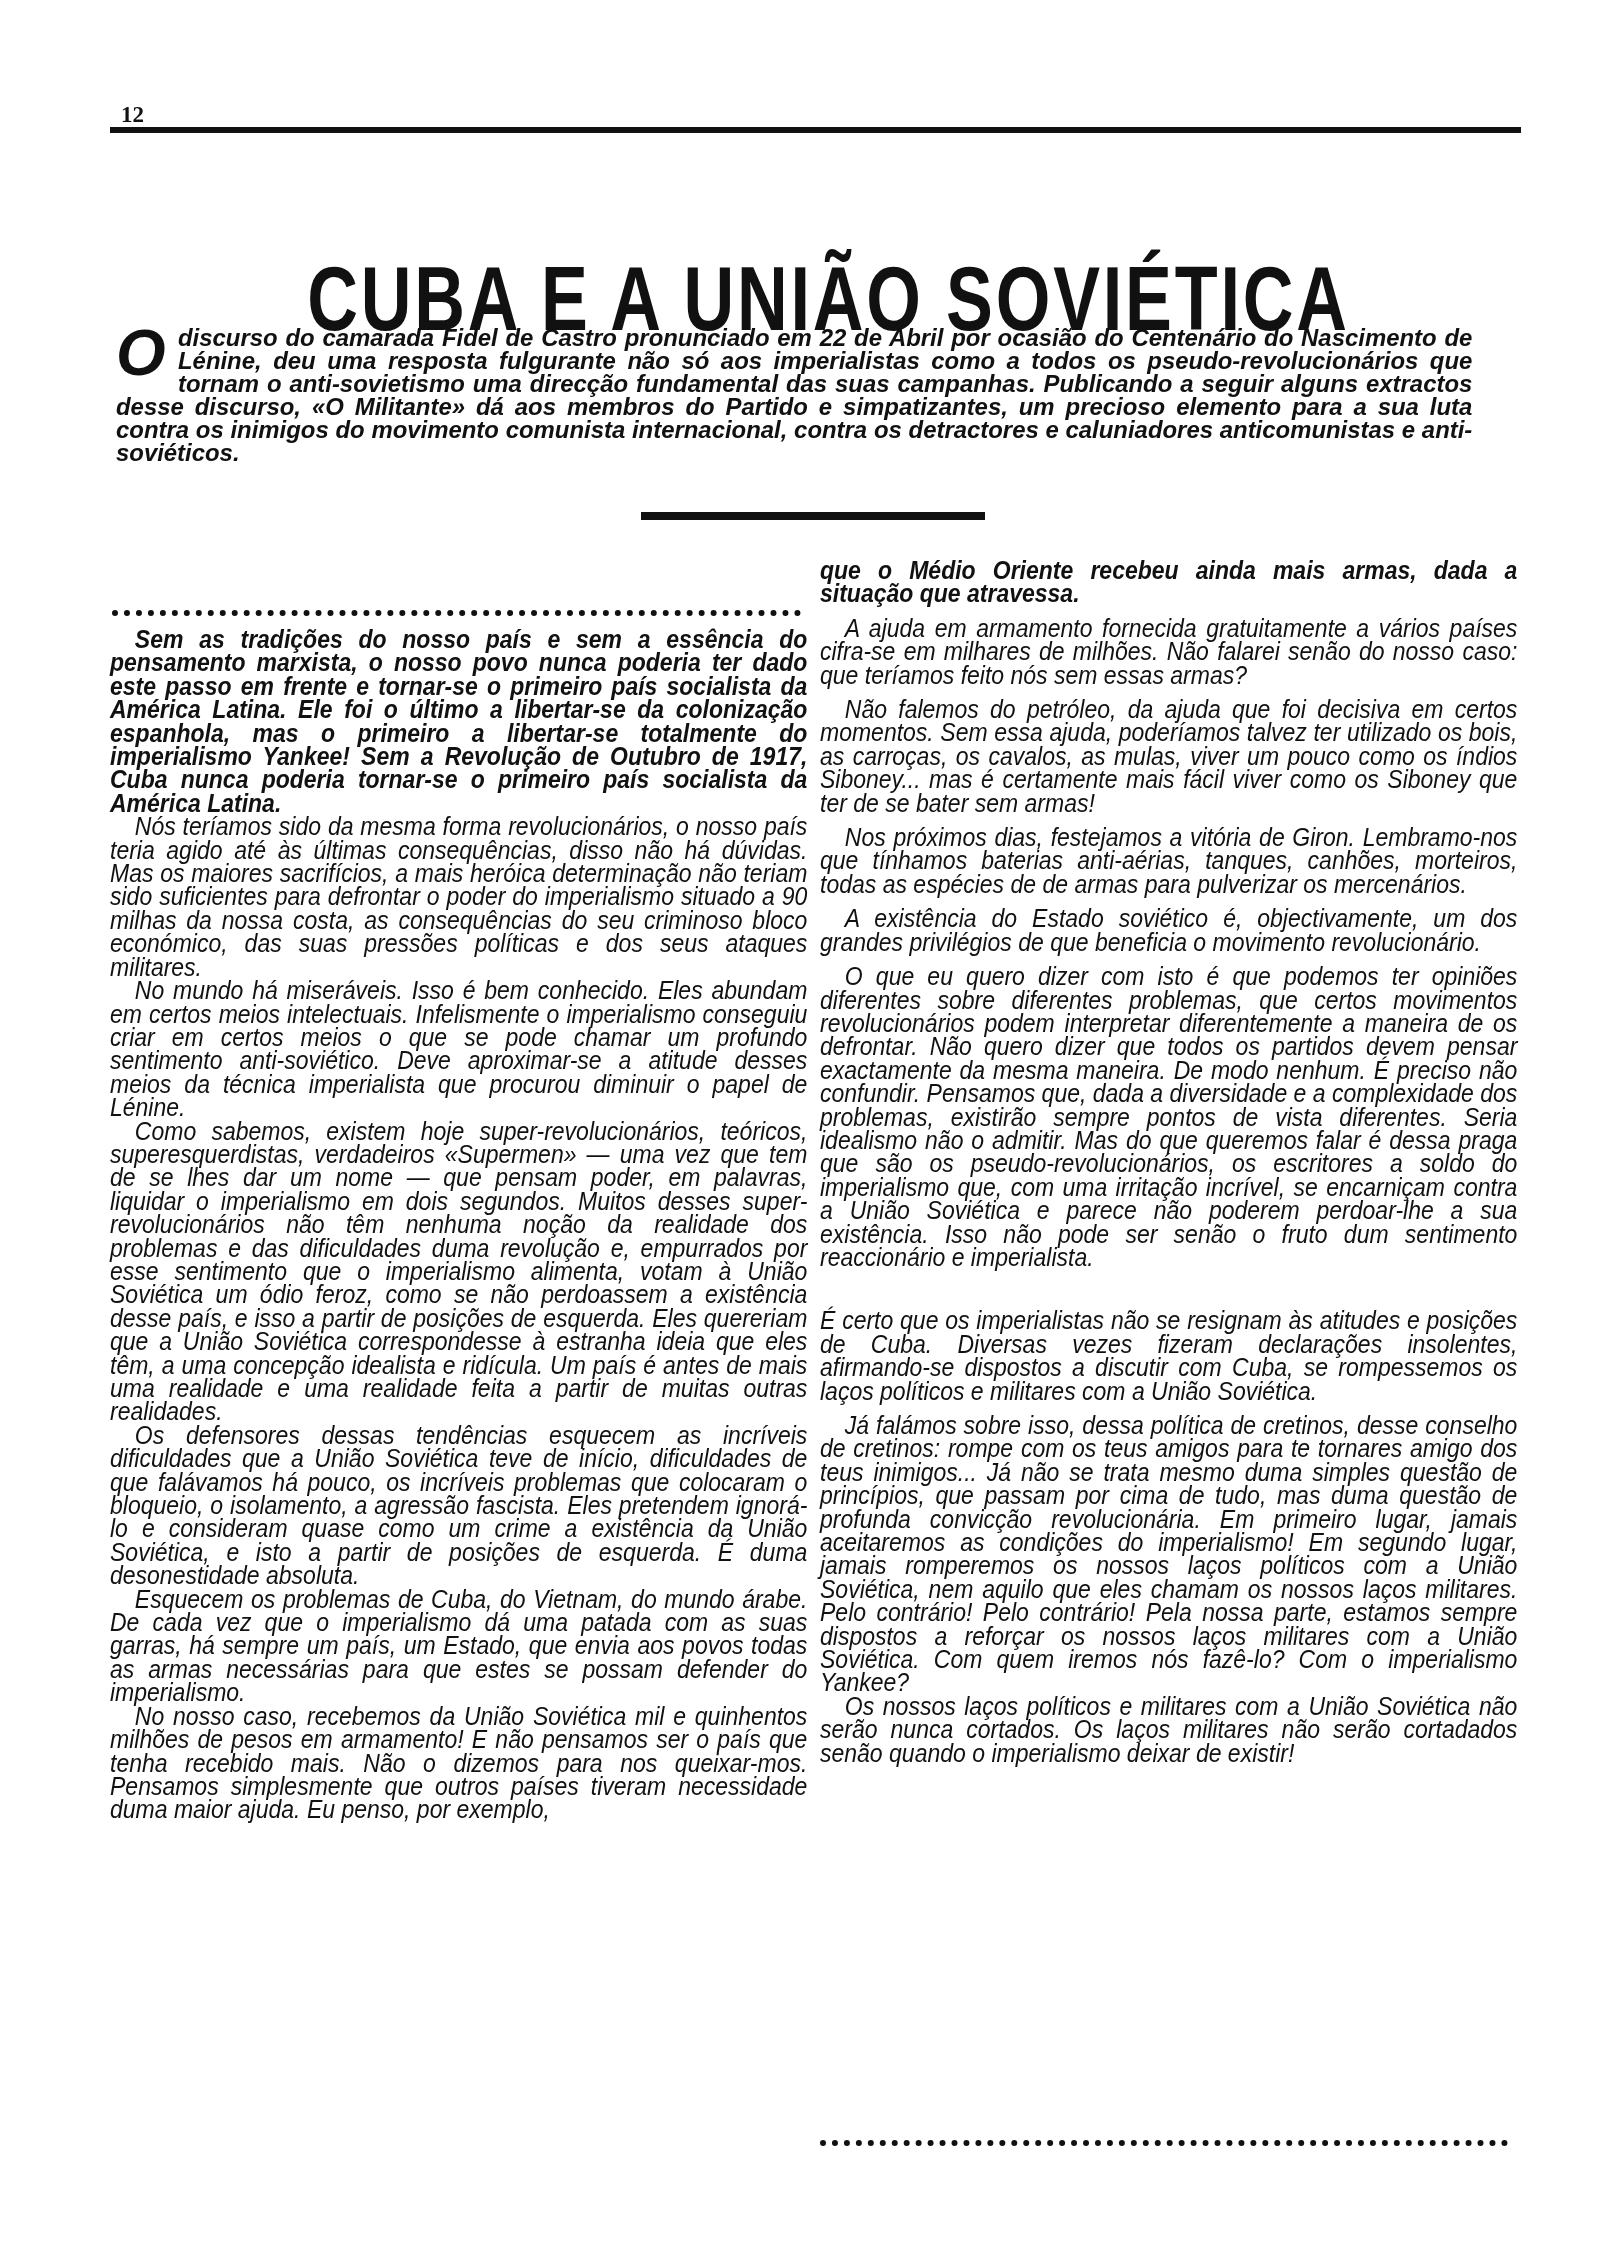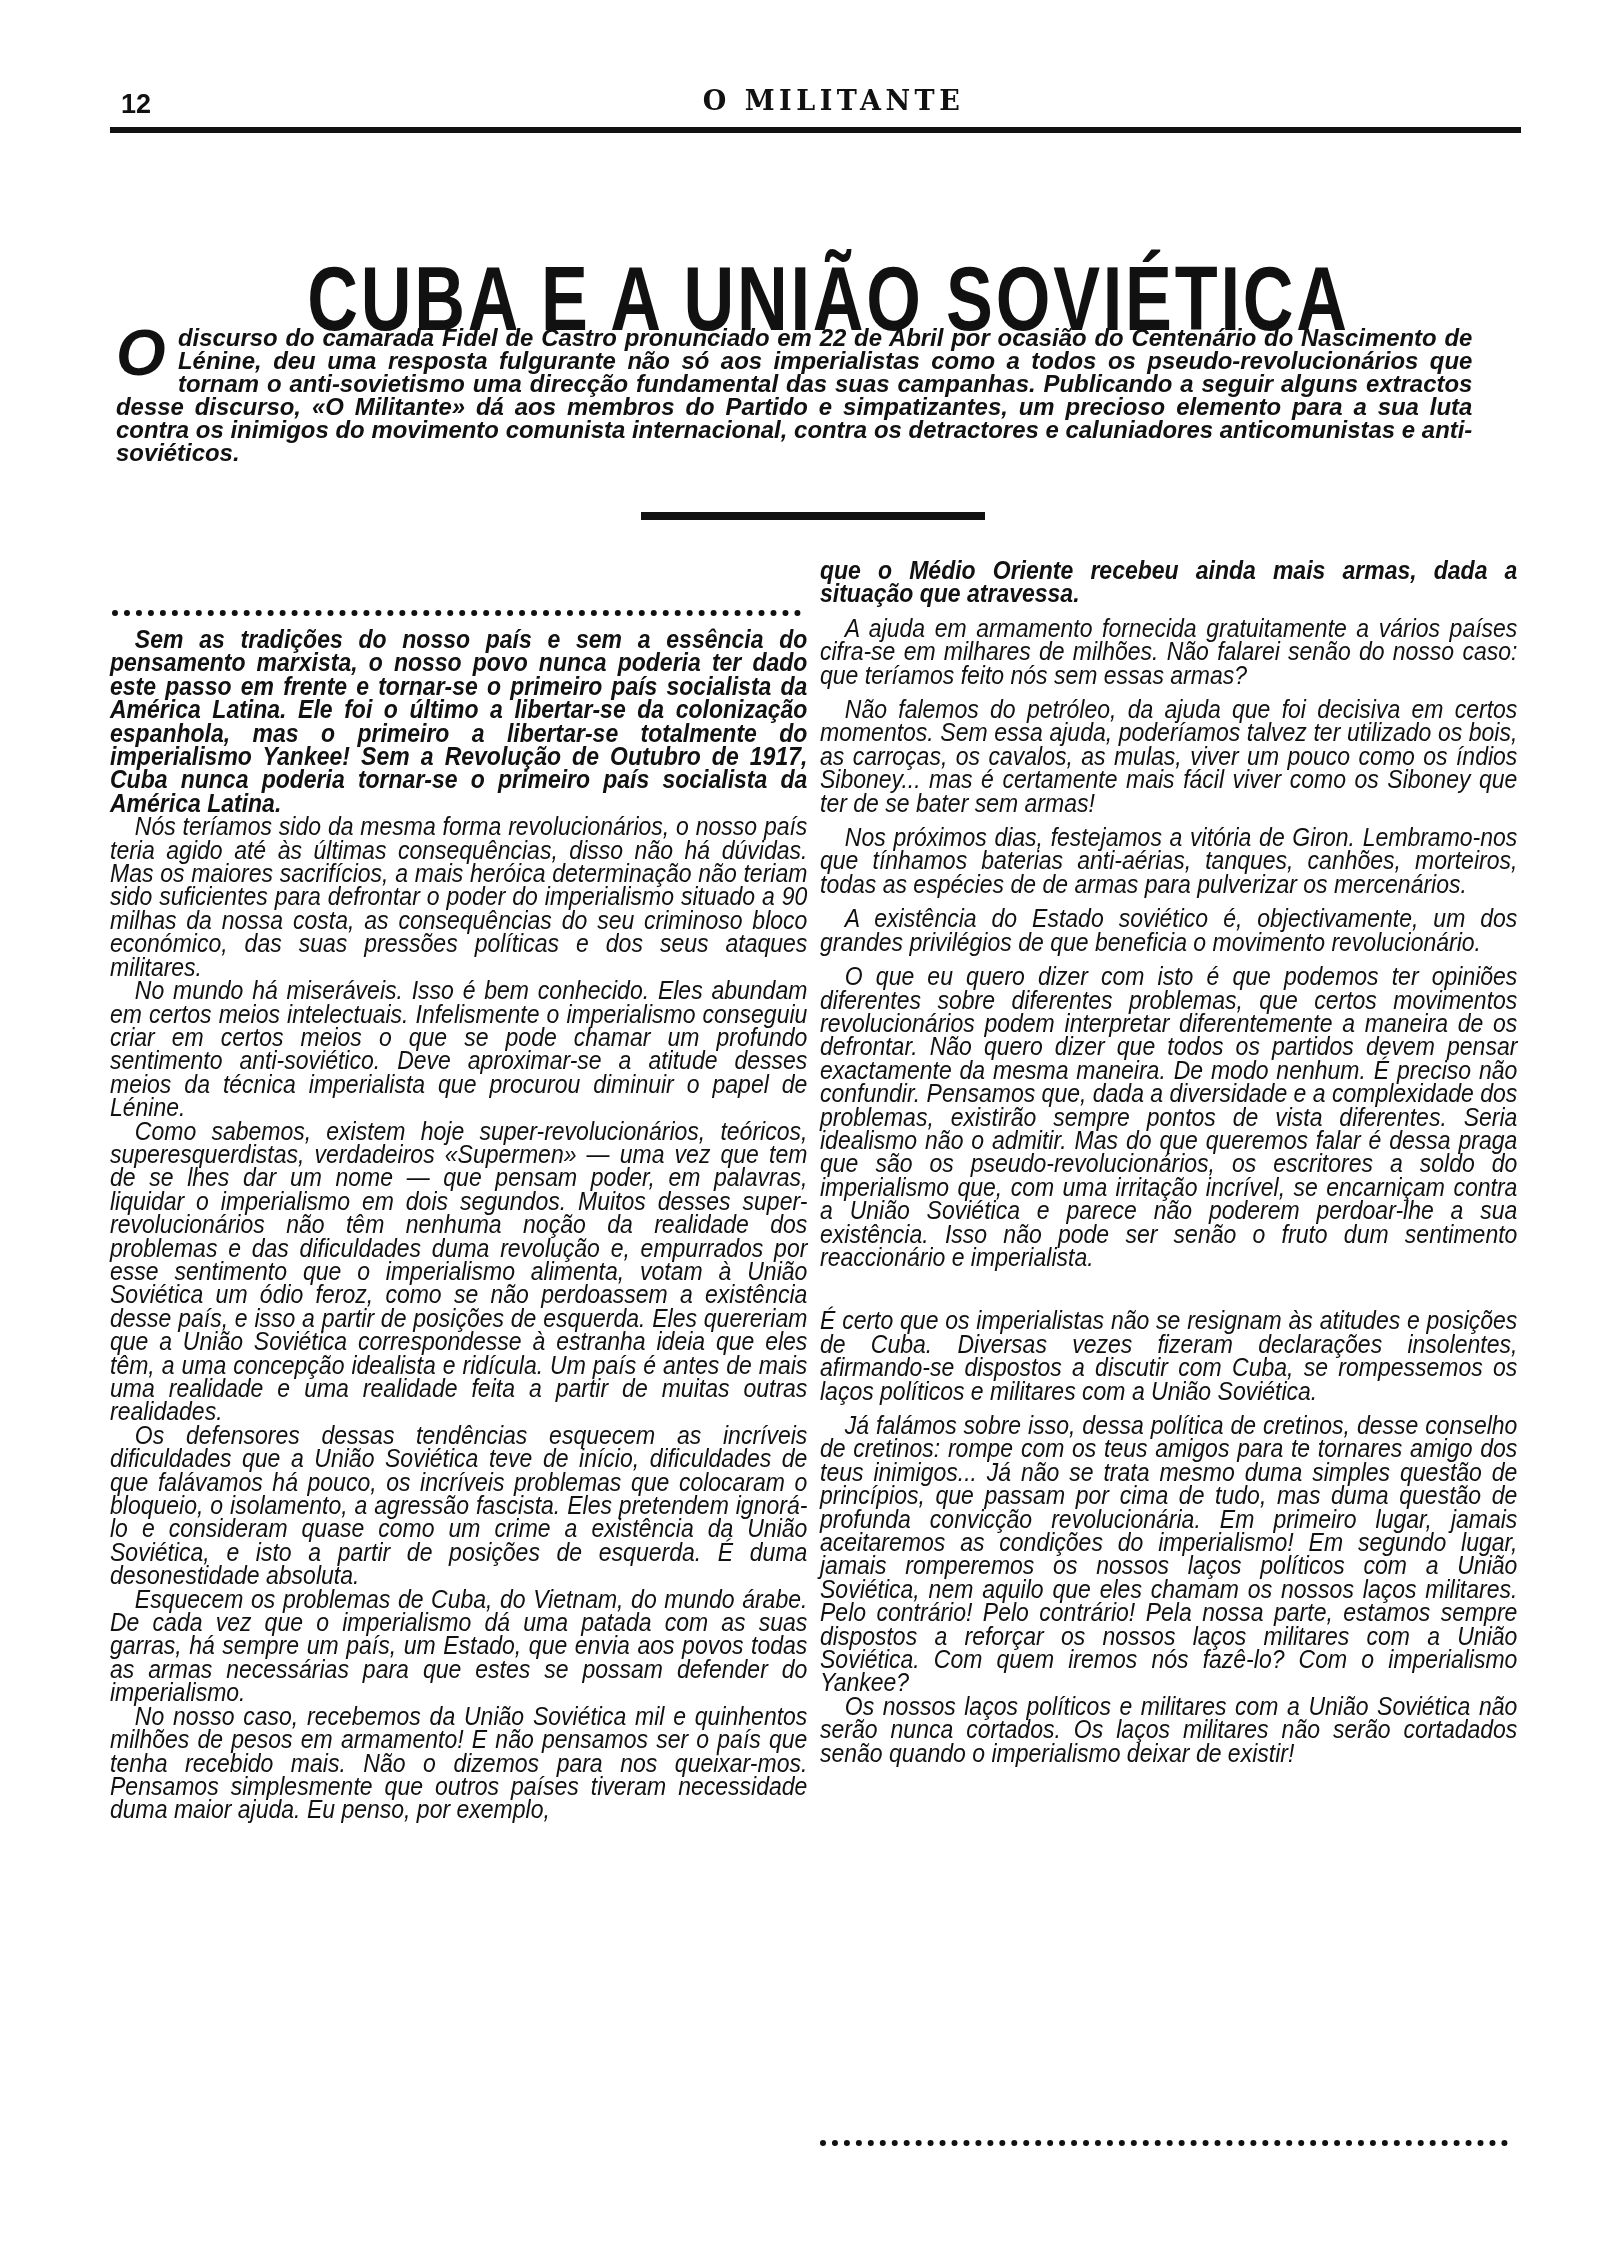--- a/index.html
+++ b/index.html
@@ -4,22 +4,22 @@
 <style>
   html, body { margin: 0; padding: 0; background: #ffffff; }
   body {
     width: 1621px; height: 2258px; position: relative; overflow: hidden;
     font-family: "Liberation Serif", serif; color: #111111;
   }
   .page-header {
     position: absolute; left: 110px; top: 80px; width: 1411px; height: 45px;
   }
   .page-number {
-    position: absolute; left: 11px; top: 9px;
-    font-family: Liberation Sans, sans-serif; font-weight: bold; font-size: 27px;
+    position: absolute; left: 11px; top: 22px;
+    font-family: Liberation Serif, serif; font-weight: bold; font-size: 23px;
   }
   .running-title {
     position: absolute; left: 0; right: 0; top: 5.4px; text-align: center;
     font-family: "DejaVu Serif", serif; font-weight: bold; font-size: 27px;
     letter-spacing: 4.5px; padding-left: 36px;
   }
   .header-rule {
     position: absolute; left: 110px; top: 127px; width: 1411px; height: 6.3px; background: #111;
   }
   .headline {
@@ -55,21 +55,20 @@
   .col p.no-indent { text-indent: 0; }
   .col-left { left: 110px; top: 628px; width: 758px; }
   .col-right { left: 820px; top: 559px; width: 758px; }
   .bold { font-weight: bold; }
 </style>
 </head>
 <body>
 
 <div class="page-header">
   <span class="page-number">12</span>
-  <div class="running-title">O MILITANTE</div>
 </div>
 <div class="header-rule"></div>
 
 <h1 class="headline">CUBA E A UNIÃO SOVIÉTICA</h1>
 
 <div class="intro">
   <span class="dropcap">O</span>
   <span>discurso do camarada Fidel de Castro pronunciado em 22 de Abril por ocasião do Centenário do Nascimento de Lénine, deu uma resposta fulgurante não só aos imperialistas como a todos os pseudo-revolucionários que tornam o anti-sovietismo uma direcção fundamental das suas campanhas. Publicando a seguir alguns extractos desse discurso, «O Militante» dá aos membros do Partido e simpatizantes, um precioso elemento para a sua luta contra os inimigos do movimento comunista internacional, contra os detractores e caluniadores anticomunistas e anti-soviéticos.</span>
 </div>
 <div class="intro-rule"></div>

